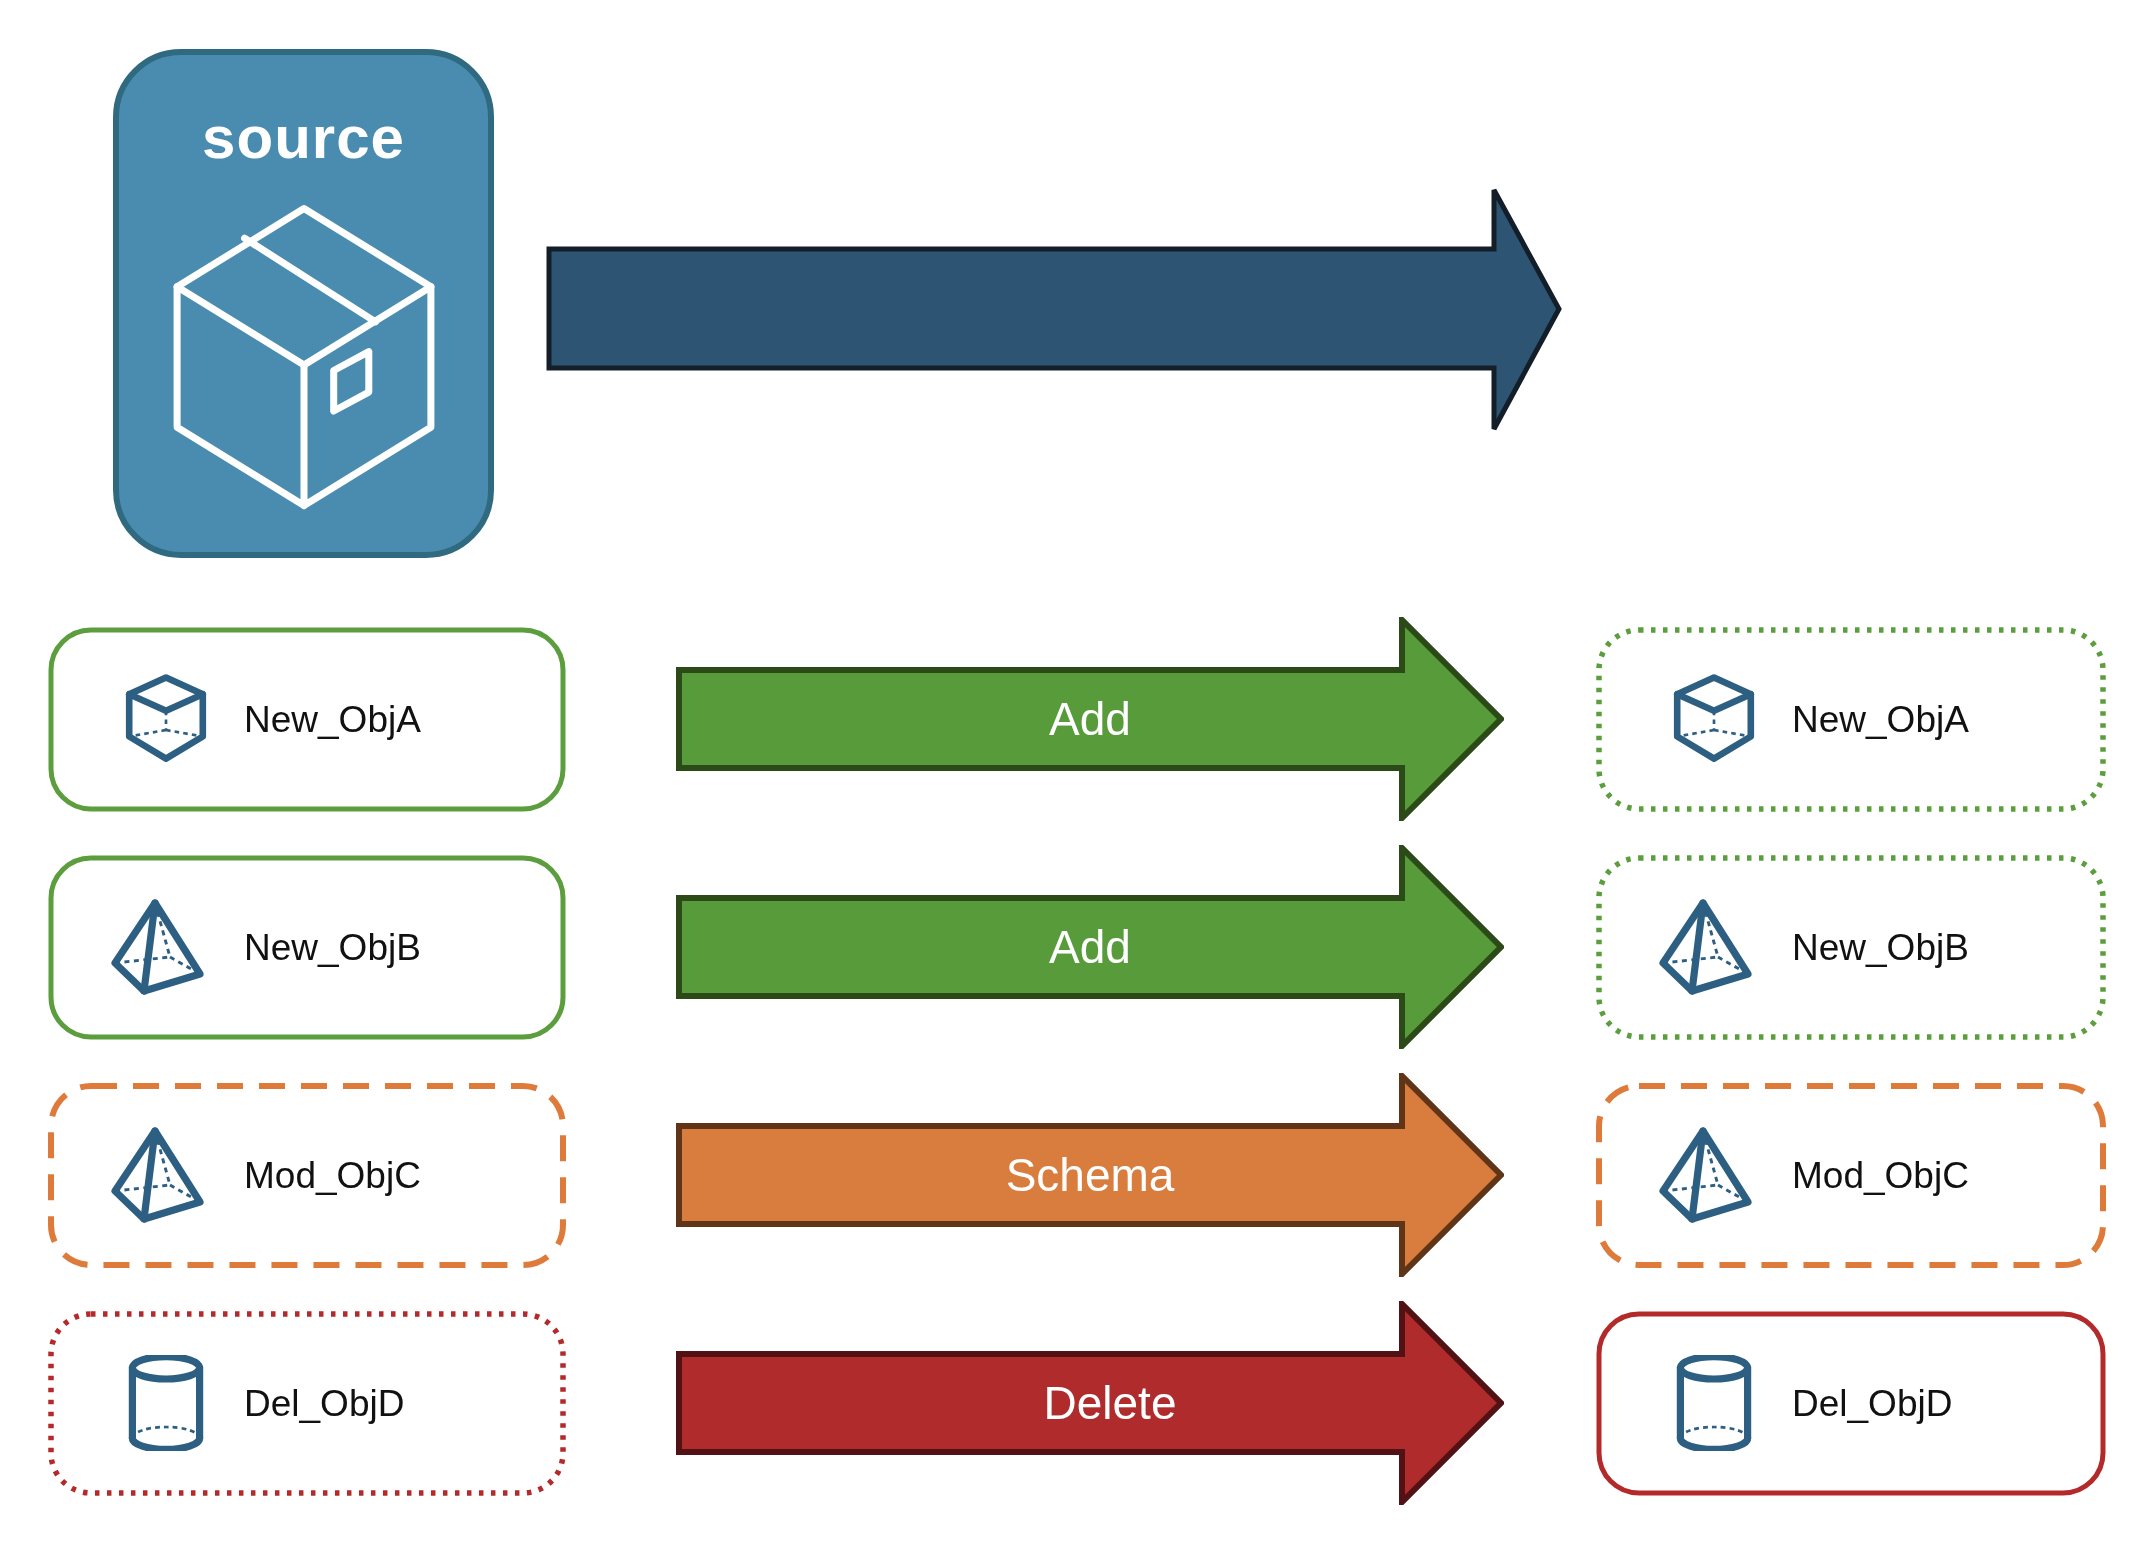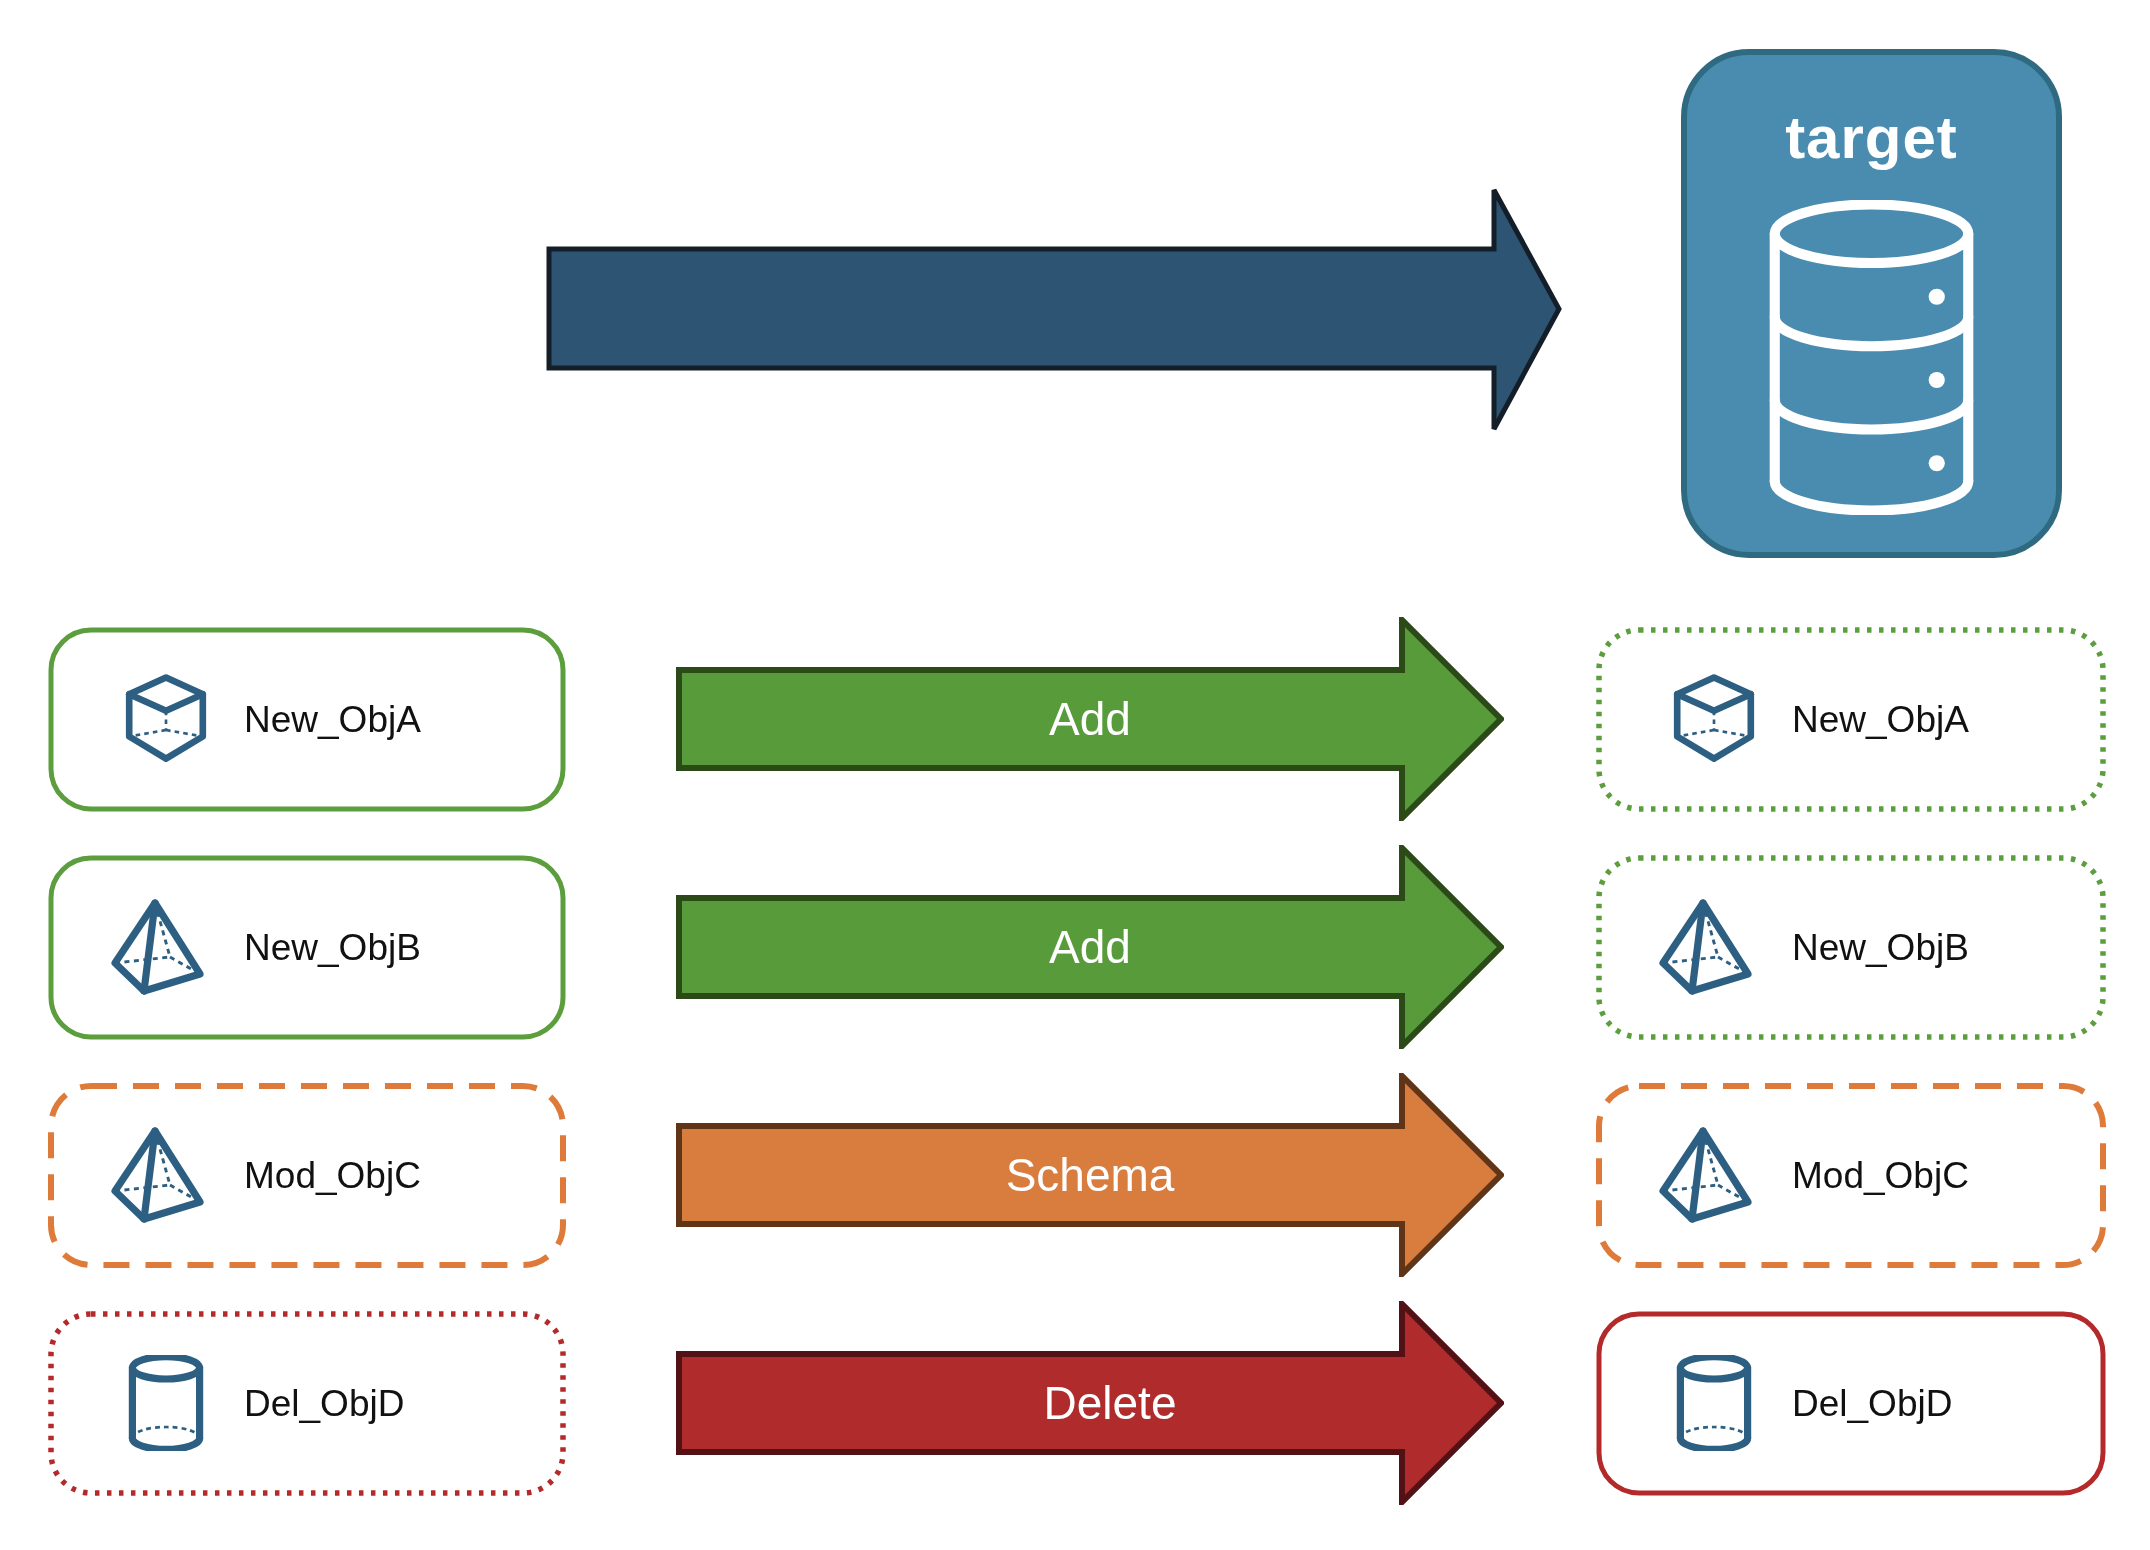--- a/index.html
+++ b/index.html
@@ -68,35 +68,31 @@
     position:absolute; left:196px; top:0; height:185px;
     display:flex; align-items:center;
     font-size:37px; color:var(--label-text);
   }
 </style>
 </head>
 <body>
 
 <div class="canvas">
 
-
-  <div class="node" style="left:1681px;top:49px">
-    <div class="node-label">target</div>
-    <svg class="white-icon db" style="left:72px;top:145px" width="225" height="315" viewBox="0 0 100 140">
-      <ellipse cx="50" cy="15" rx="43" ry="13"></ellipse>
-      <path d="M7,15 V125"></path>
-      <path d="M93,15 V125"></path>
-      <path d="M7,125 A43,13 0 0 0 93,125"></path>
-      <path d="M7,52 A43,13 0 0 0 93,52"></path>
-      <path d="M7,89 A43,13 0 0 0 93,89"></path>
-      <circle cx="79" cy="43" r="3.6"></circle>
-      <circle cx="79" cy="80" r="3.6"></circle>
-      <circle cx="79" cy="117" r="3.6"></circle>
-    </svg>
-  </div>
+  <div class="node" style="left:113px;top:49px">
+    <div class="node-label">source</div>
+    <svg class="white-icon pkg" style="left:50px;top:148px" width="270" height="308" viewBox="0 0 100 114">
+      <path d="M50,2 L97,31 L50,60 L3,31 Z"></path>
+      <path d="M3,31 V83 L50,112 V60"></path>
+      <path d="M97,31 V83 L50,112"></path>
+      <path d="M28,13 L76.5,44"></path>
+      <path d="M61,62 L74,55 V70 L61,77 Z"></path>
+    </svg>
+  </div>
+
 
   <svg class="main-arrow" style="left:546px;top:188px" width="1020" height="243">
     <polygon points="3,61 948,61 948,2 1013,121 948,241 948,180 3,180"></polygon>
   </svg>
 
   <div class="card" style="left:48px;top:627px;width:518px">
     <svg class="border bs-solid-green" width="518" height="185">
         <rect x="3" y="3" width="512" height="179" rx="40"></rect>
       </svg>
     <svg class="obj-icon cube" style="left:72px;top:46px" width="92" height="92" viewBox="0 0 100 100">

